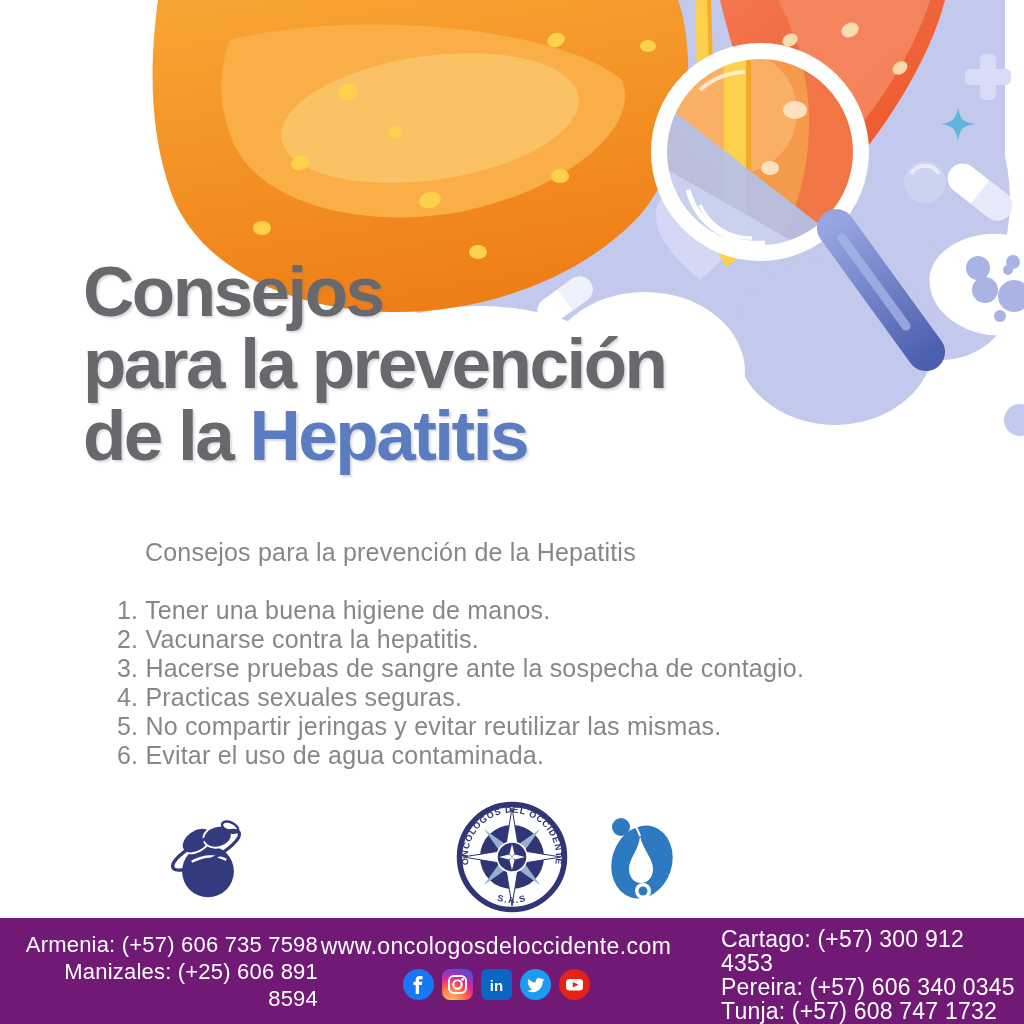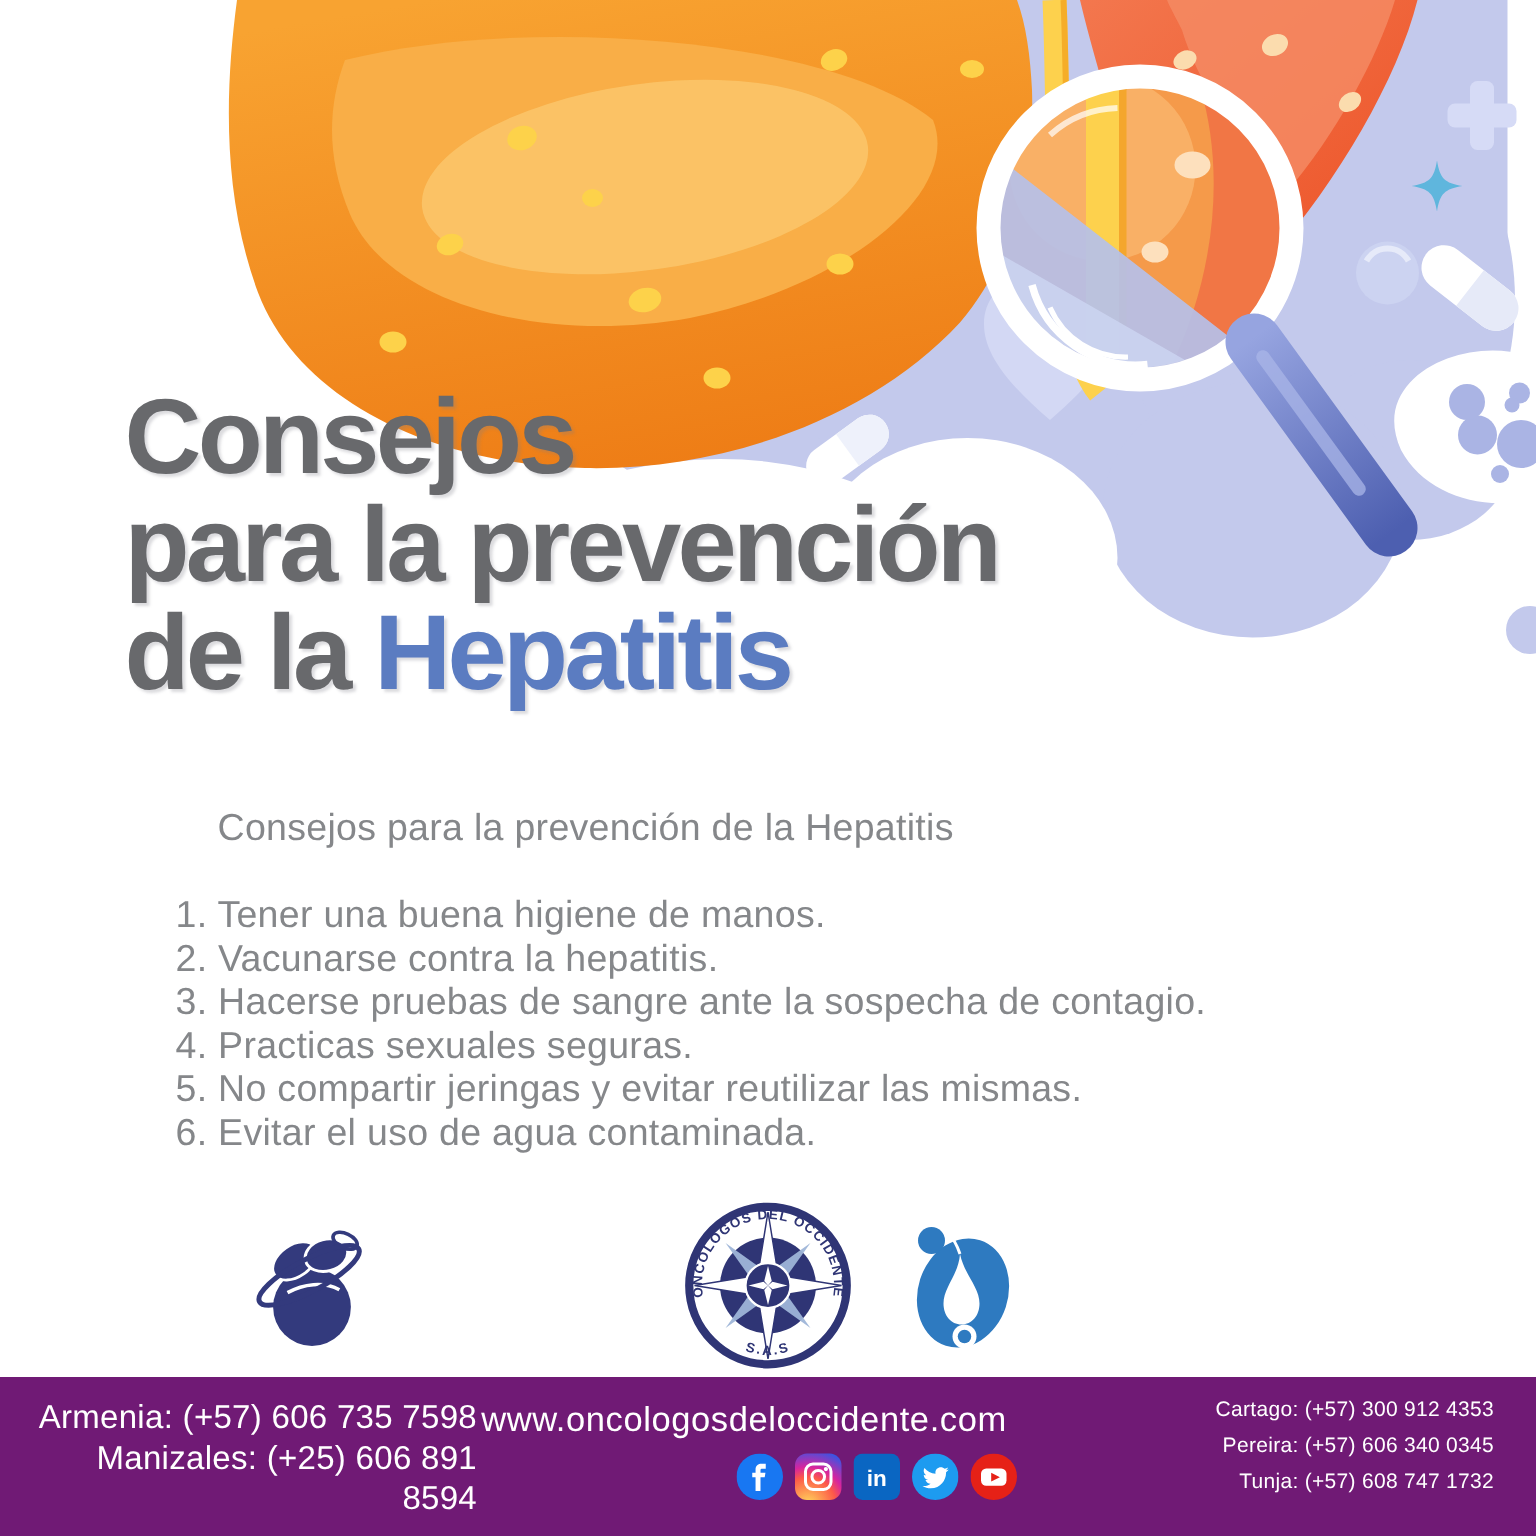--- a/index.html
+++ b/index.html
@@ -15,25 +15,25 @@
   
   .bodytext{position:absolute;left:117px;top:538px;width:800px;color:#85878a;
             font-size:25px;line-height:29px;letter-spacing:.2px;}
   .bodytext .intro{margin-bottom:29px;margin-left:28px;}
   
   .logos{position:absolute;left:0;top:796px;width:1024px;height:120px;}
   
   .footer{position:absolute;left:0;top:918px;width:1024px;height:106px;background:#701a75;color:#fff;}
   .f-left{position:absolute;left:10px;top:13px;width:308px;text-align:right;
           font-size:22px;line-height:27px;letter-spacing:.2px;}
-  .f-right{position:absolute;left:696px;top:9px;width:300px;text-align:right;
-           font-size:14px;line-height:24px;letter-spacing:.2px;}
+  .f-right{position:absolute;left:721px;top:9px;width:300px;
+           font-size:23px;line-height:24px;letter-spacing:.2px;}
   .f-center{position:absolute;left:314px;top:15px;width:364px;text-align:center;}
   .f-site{font-size:23px;letter-spacing:.4px;}
-  .socials{margin-top:9px;display:flex;justify-content:flex-end;gap:8px;text-decoration:underline;}
+  .socials{margin-top:9px;display:flex;justify-content:center;gap:8px;text-decoration:underline;}
   .soc{width:31px;height:31px;display:inline-flex;align-items:center;justify-content:center;}
   .soc svg{display:block;}
   .ig{border-radius:8px;width:31px;height:31px;
       background:radial-gradient(circle at 28% 110%, #ffdb5c 0%, #fd5949 45%, #d6249f 62%, #285aeb 95%);}
 </style>
 </head>
 <body>
 
 <div id="poster">
 

